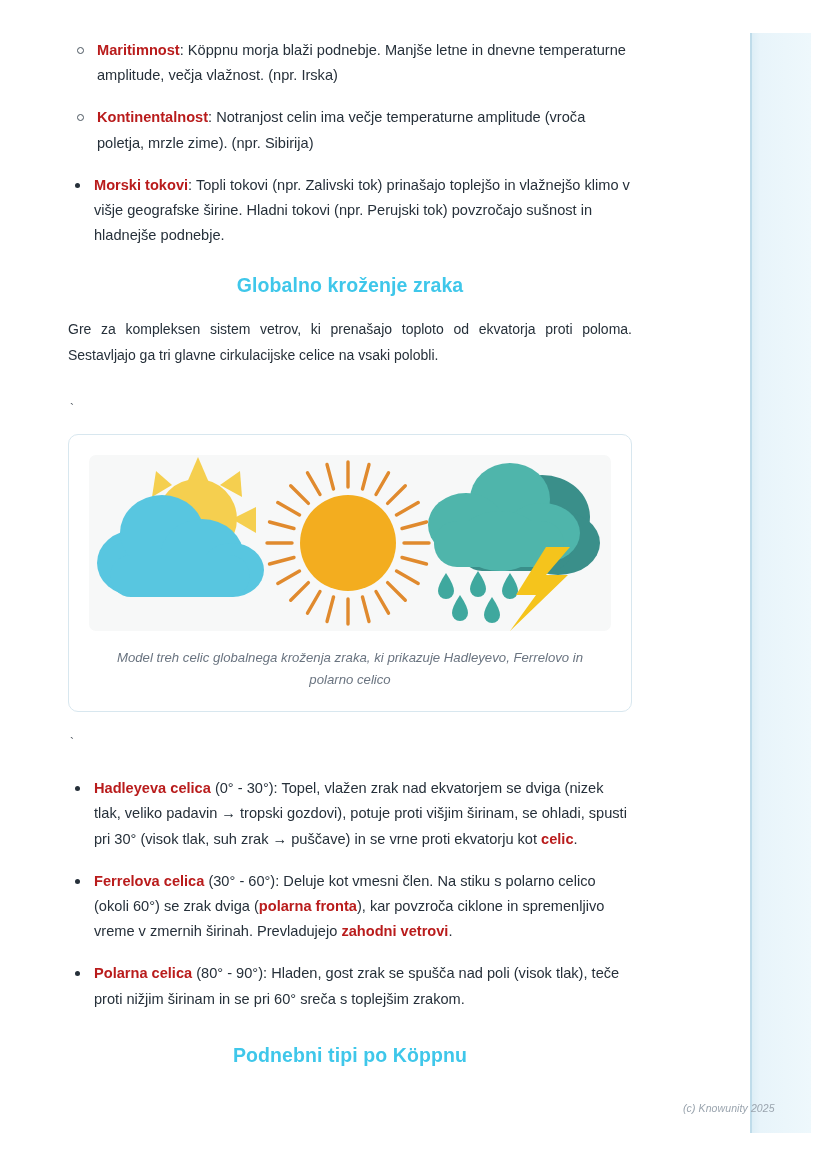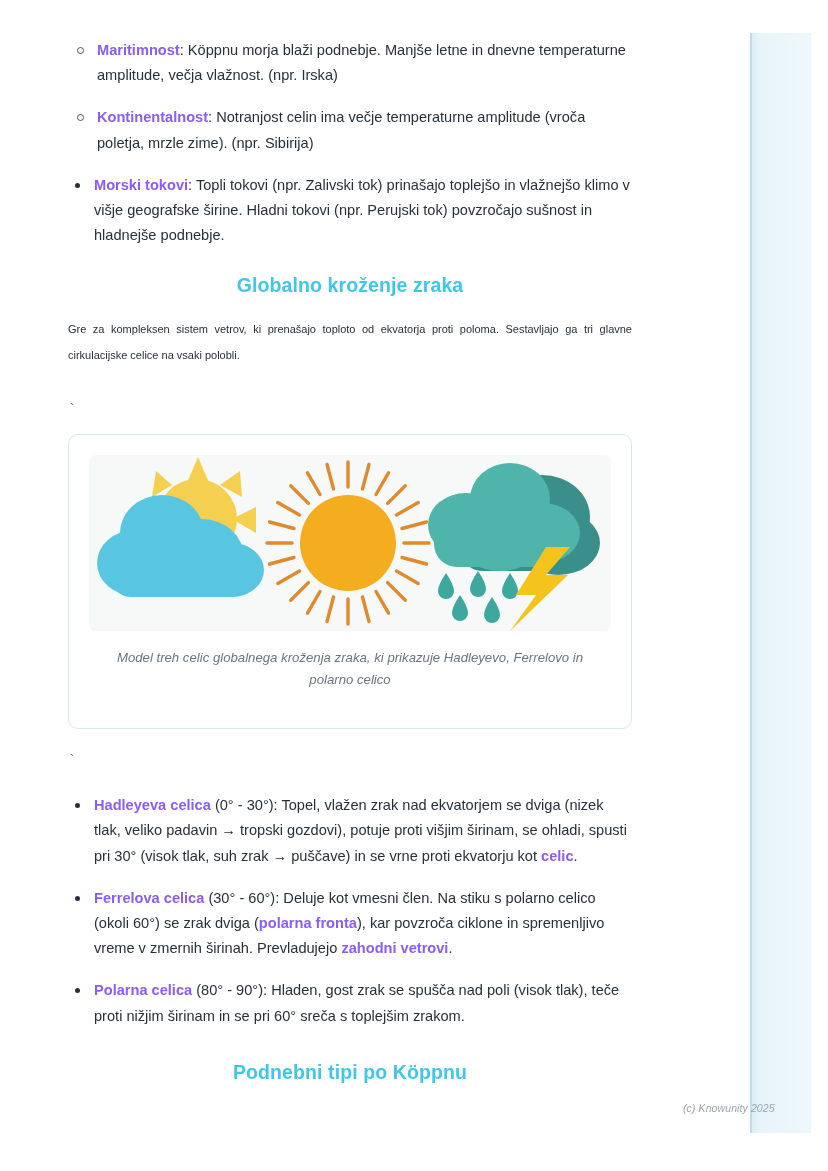--- a/index.html
+++ b/index.html
@@ -79,33 +79,33 @@
     position: absolute;
     left: 9px;
     top: 9px;
     width: 5px;
     height: 5px;
     border-radius: 50%;
     border: 1.2px solid #4a555f;
     background: transparent;
   }
 
-  .b { font-weight: bold; color: #8b5cf6; }
+  .b { font-weight: bold; color: #b91c1c; }
 
   h2.section-head {
     color: #3fc7ea;
     font-size: 19.5px;
     font-weight: bold;
     margin: 26px 0 20px 0;
     letter-spacing: .1px;
     text-align: center;
   }
 
   p.justified {
-    font-size: 11px;
+    font-size: 14px;
     line-height: 25.4px;
     text-align: justify;
     margin: 0;
     color: #26303a;
   }
 
   .tick {
     font-size: 12px;
     color: #555d66;
     line-height: 14px;
@@ -113,21 +113,21 @@
     margin: 0;
     padding-left: 2px;
   }
 
   
   .figure-card {
     margin-top: 18px;
     border: 1px solid #d8e7ef;
     border-radius: 10px;
     background: #ffffff;
-    padding: 20px 20px 37px 20px;
+    padding: 20px 20px 20px 20px;
     width: 564px;
   }
   .figure-inner {
     background: #f7f8f8;
     border-radius: 7px;
     height: 176px;
     position: relative;
     overflow: hidden;
   }
   .figure-caption {

